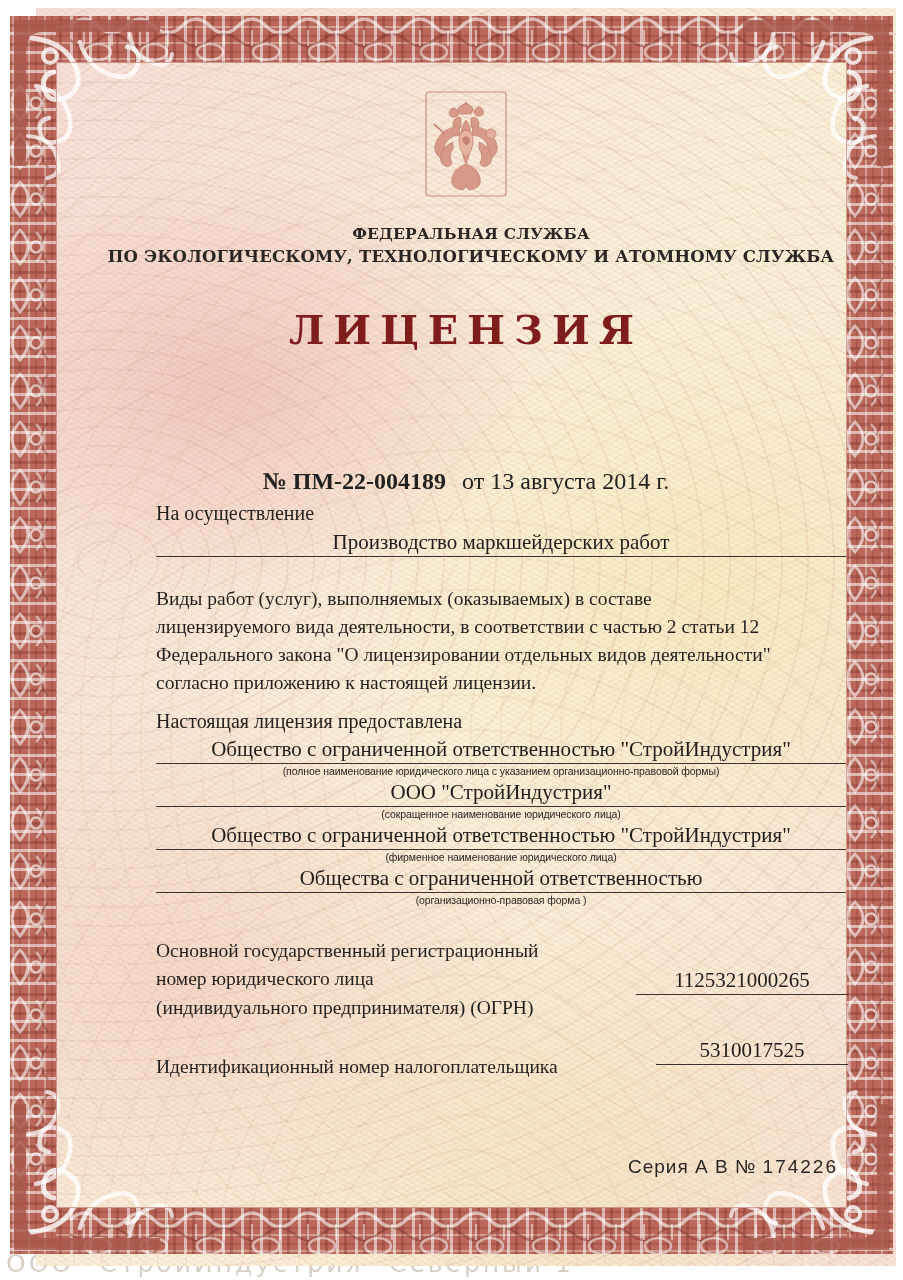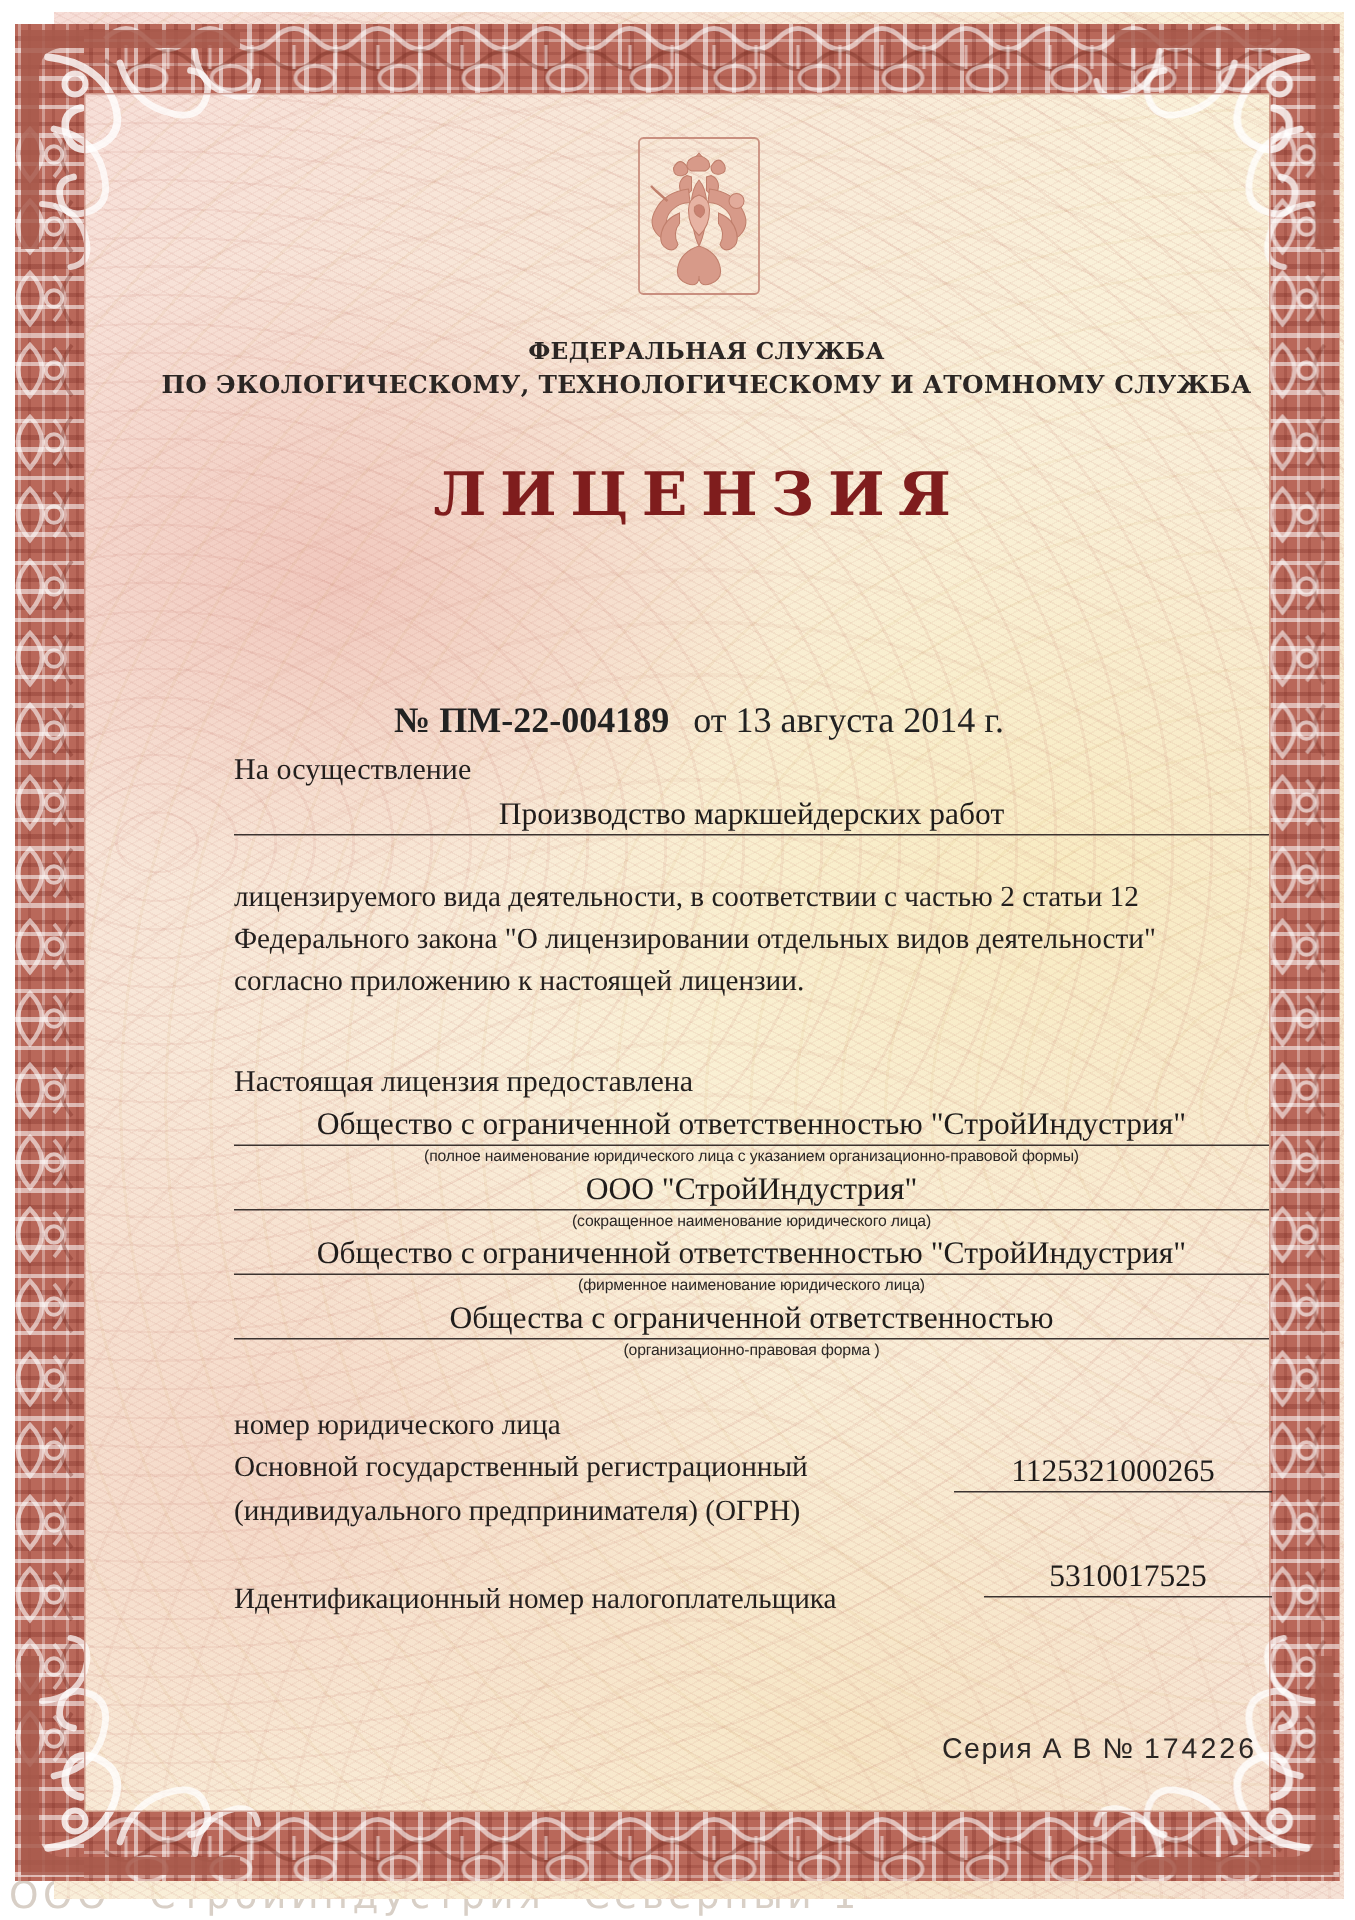--- a/index.html
+++ b/index.html
@@ -467,20 +467,21 @@
       <span class="date">от 13 августа 2014 г.</span>
     </div>
 
     <div class="blk" style="left:120px; top:482px; width:690px;">
       <div class="label-line">На осуществление</div>
       <div class="filled" style="margin-top:4px;">Производство маркшейдерских работ</div>
       <div class="rule"></div>
     </div>
 
     <div class="blk para" style="left:120px; top:566px; width:712px;">
+      <div>Виды  работ (услуг), выполняемых  (оказываемых)  в  составе</div>
       <div>лицензируемого вида  деятельности, в соответствии с частью 2 статьи 12</div>
       <div>Федерального закона "О лицензировании отдельных видов деятельности"</div>
       <div>согласно приложению к настоящей лицензии.</div>
     </div>
 
     <div class="blk" style="left:120px; top:690px; width:690px;">
       <div class="label-line">Настоящая лицензия предоставлена</div>
 
       <div style="margin-top:3px;">
         <div class="filled">Общество с ограниченной ответственностью "СтройИндустрия"</div>
@@ -501,22 +502,22 @@
       </div>
 
       <div style="margin-top:3px;">
         <div class="filled">Общества с ограниченной ответственностью</div>
         <div class="rule"></div>
         <div class="caption">(организационно-правовая форма )</div>
       </div>
     </div>
 
     <div class="blk ogrn-label" style="left:120px; top:918px; width:520px;">
+      <div>Основной государственный регистрационный</div>
       <div>номер юридического лица</div>
-      <div>Основной государственный регистрационный</div>
       <div>(индивидуального предпринимателя) (ОГРН)</div>
     </div>
     <div class="value-box" style="left:600px; top:960px; width:212px;">
       <div>1125321000265</div>
       <div class="rule"></div>
     </div>
 
     <div class="blk ogrn-label" style="left:120px; top:1034px; width:500px;">
       <div>Идентификационный номер налогоплательщика</div>
     </div>

